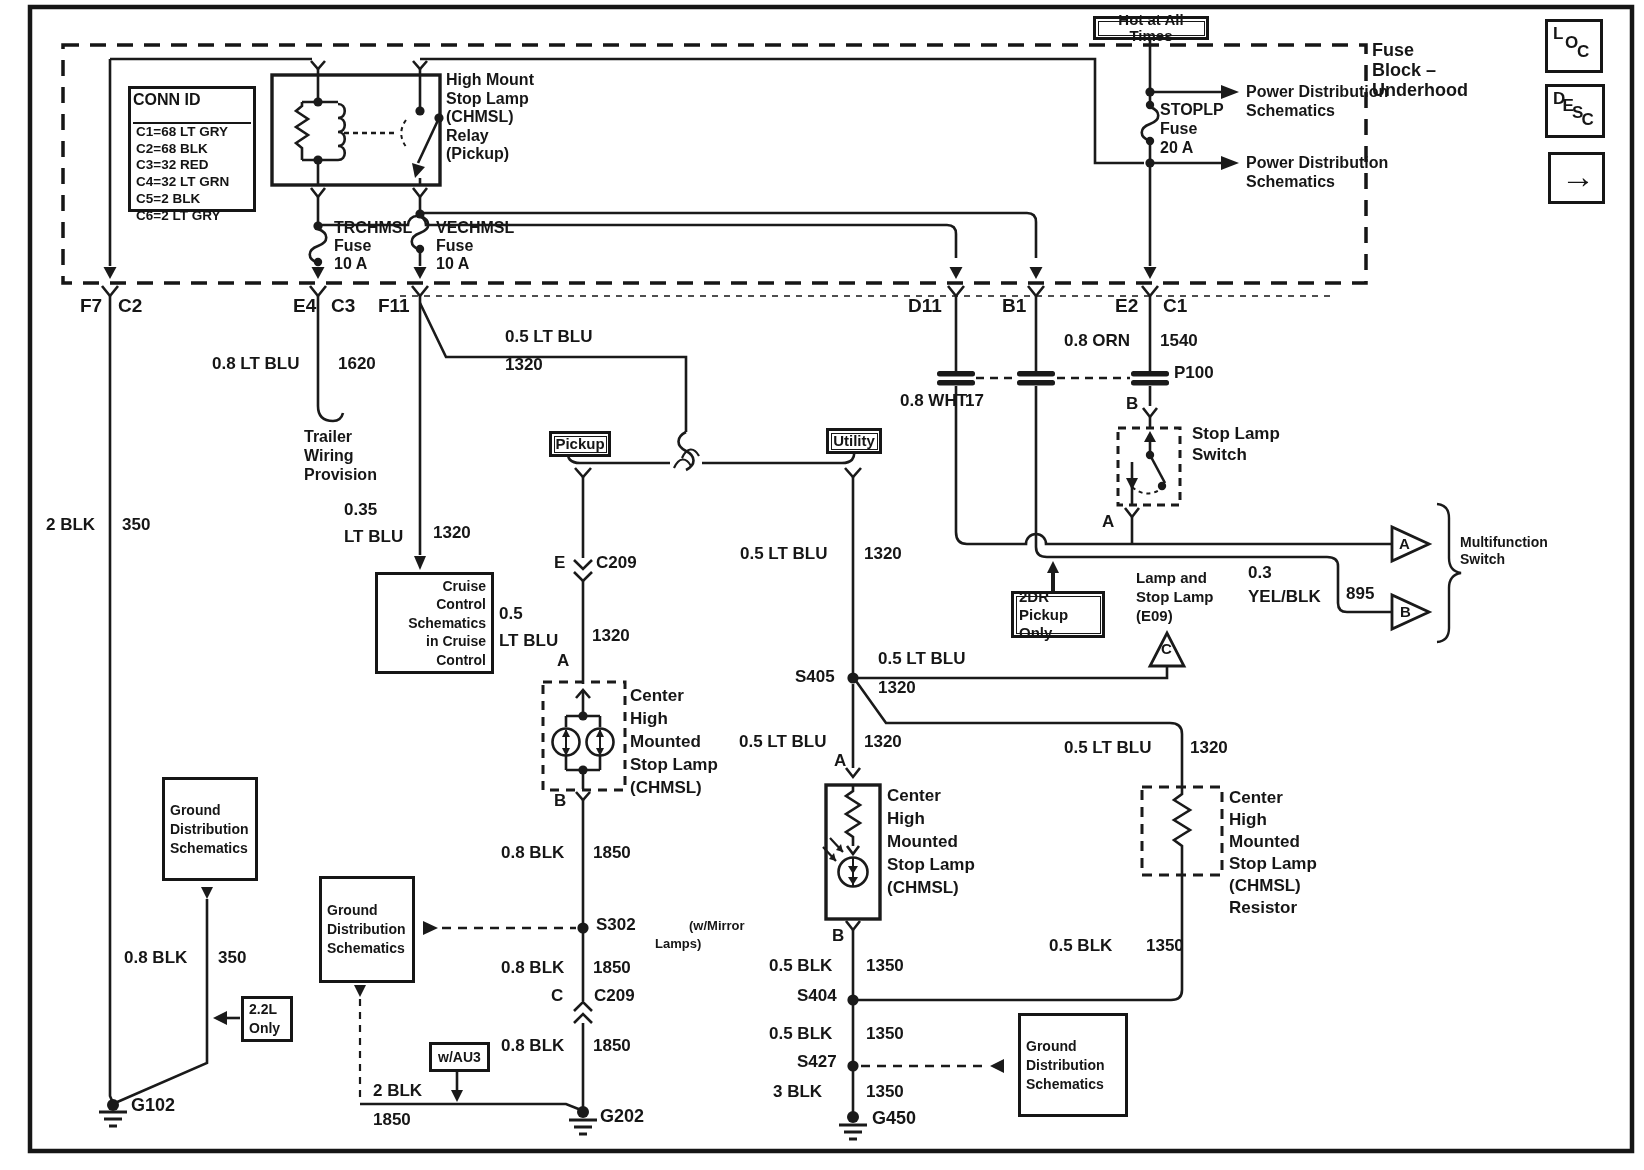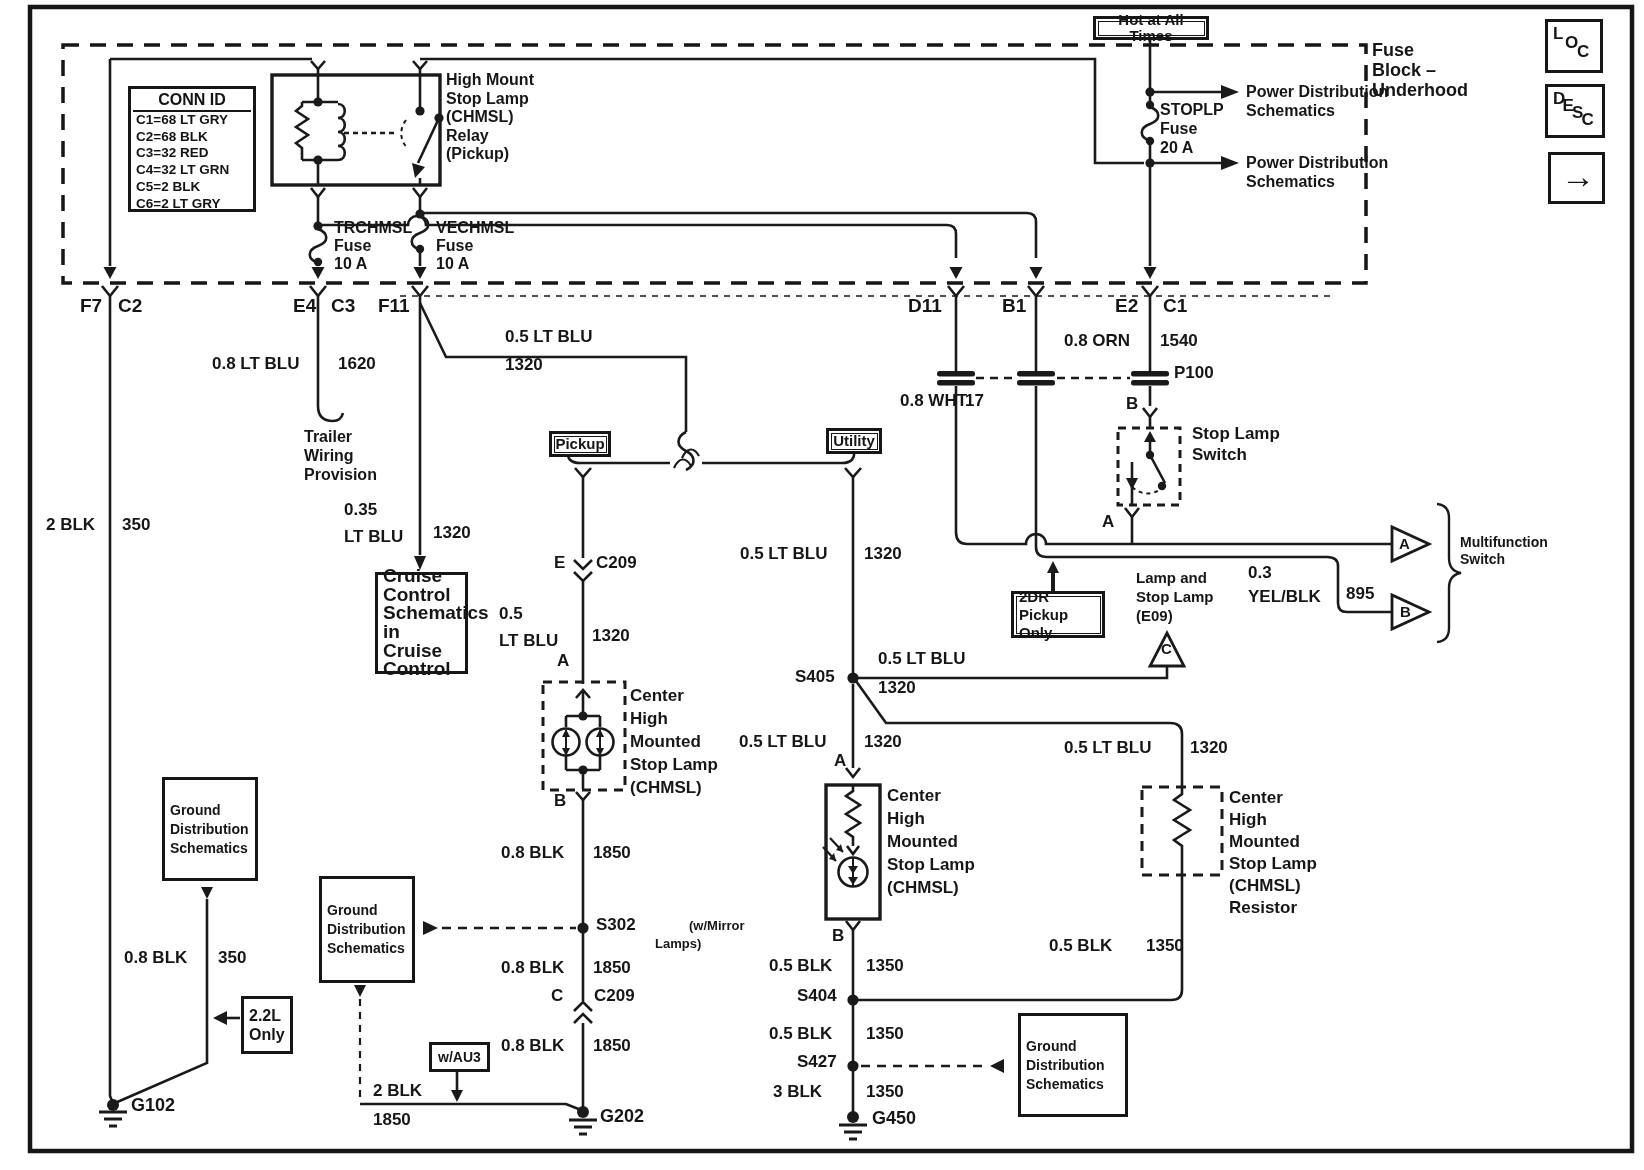--- a/index.html
+++ b/index.html
@@ -10,21 +10,21 @@
   .bx{position:absolute;border:3px solid #161616;font-weight:700;color:#161616;
       display:flex;flex-direction:column;justify-content:center;box-sizing:border-box;
       background:#fff;padding:2px 5px;}
   .bx.ctr{align-items:center;text-align:center;}
   .bx.dbl::after{content:'';position:absolute;inset:1.5px;border:1.5px solid #161616;pointer-events:none;}
   .bx .bxline{line-height:inherit;}
   .navbtn{position:absolute;border:3.5px solid #161616;background:#fff;box-sizing:border-box;
       font-weight:700;color:#161616;cursor:pointer;}
   .navbtn span{position:absolute;font-size:17px;}
   .tbl{position:absolute;border:3px solid #161616;box-sizing:border-box;background:#fff;}
-  .tbl .hd{font-weight:700;text-align:center;font-size:16px;padding:2px 0 1px 0;border-bottom:2.5px solid #161616;margin:0 2px;}
+  .tbl .hd{font-weight:700;text-align:left;font-size:16px;padding:2px 0 13px 0;border-bottom:2.5px solid #161616;margin:0 2px;}
   .tbl .rw{font-weight:700;font-size:13.5px;line-height:16.7px;padding-left:5px;white-space:nowrap;}
 </style>
 </head>
 <body>
 
 <div class="stage" id="stage">
 
 <svg width="1644" height="1170" viewBox="0 0 1644 1170">
 
   <rect x="30" y="7" width="1602" height="1144" fill="none" stroke="#161616" stroke-width="4.5"></rect>
@@ -413,21 +413,21 @@
     <div class="lbl" style="left: 1161px; top: 640px; font-size: 15px; line-height: 18px;">C</div>
     <div class="bx ctr dbl" style="left: 1093px; top: 16px; width: 116px; height: 24px; font-size: 15px; line-height: 16px;">
       <div class="bxline">Hot at All Times</div>
     </div>
     <div class="bx ctr dbl" style="left: 549px; top: 431px; width: 62px; height: 26px; font-size: 15px; line-height: 16px;">
       <div class="bxline">Pickup</div>
     </div>
     <div class="bx ctr dbl" style="left: 826px; top: 428px; width: 56px; height: 26px; font-size: 15px; line-height: 16px;">
       <div class="bxline">Utility</div>
     </div>
-    <div class="bx" style="left: 375px; top: 572px; width: 93px; height: 102px; font-size: 19px; line-height: 18.6px;">
+    <div class="bx" style="left: 375px; top: 572px; width: 119px; height: 102px; font-size: 14px; line-height: 18.6px; text-align: right;">
       <div class="bxline">Cruise</div>
       <div class="bxline">Control</div>
       <div class="bxline">Schematics</div>
       <div class="bxline">in Cruise</div>
       <div class="bxline">Control</div>
     </div>
     <div class="bx" style="left: 162px; top: 777px; width: 96px; height: 104px; font-size: 14px; line-height: 19px;">
       <div class="bxline">Ground</div>
       <div class="bxline">Distribution</div>
       <div class="bxline">Schematics</div>
@@ -442,21 +442,21 @@
       <div class="bxline">Distribution</div>
       <div class="bxline">Schematics</div>
     </div>
     <div class="bx dbl" style="left: 1011px; top: 591px; width: 94px; height: 47px; font-size: 15px; line-height: 18px;">
       <div class="bxline">2DR</div>
       <div class="bxline">Pickup Only</div>
     </div>
     <div class="bx ctr" style="left: 429px; top: 1042px; width: 61px; height: 30px; font-size: 14px; line-height: 15px;">
       <div class="bxline">w/AU3</div>
     </div>
-    <div class="bx" style="left: 241px; top: 996px; width: 52px; height: 58px; font-size: 16px; line-height: 19px;">
+    <div class="bx" style="left: 241px; top: 996px; width: 52px; height: 46px; font-size: 14px; line-height: 19px;">
       <div class="bxline">2.2L</div>
       <div class="bxline">Only</div>
     </div>
     <div class="tbl" style="left: 128px; top: 86px; width: 128px; height: 126px;">
       <div class="hd">CONN ID</div>
       <div class="rw">C1=68 LT GRY</div>
       <div class="rw">C2=68 BLK</div>
       <div class="rw">C3=32 RED</div>
       <div class="rw">C4=32 LT GRN</div>
       <div class="rw">C5=2 BLK</div>

